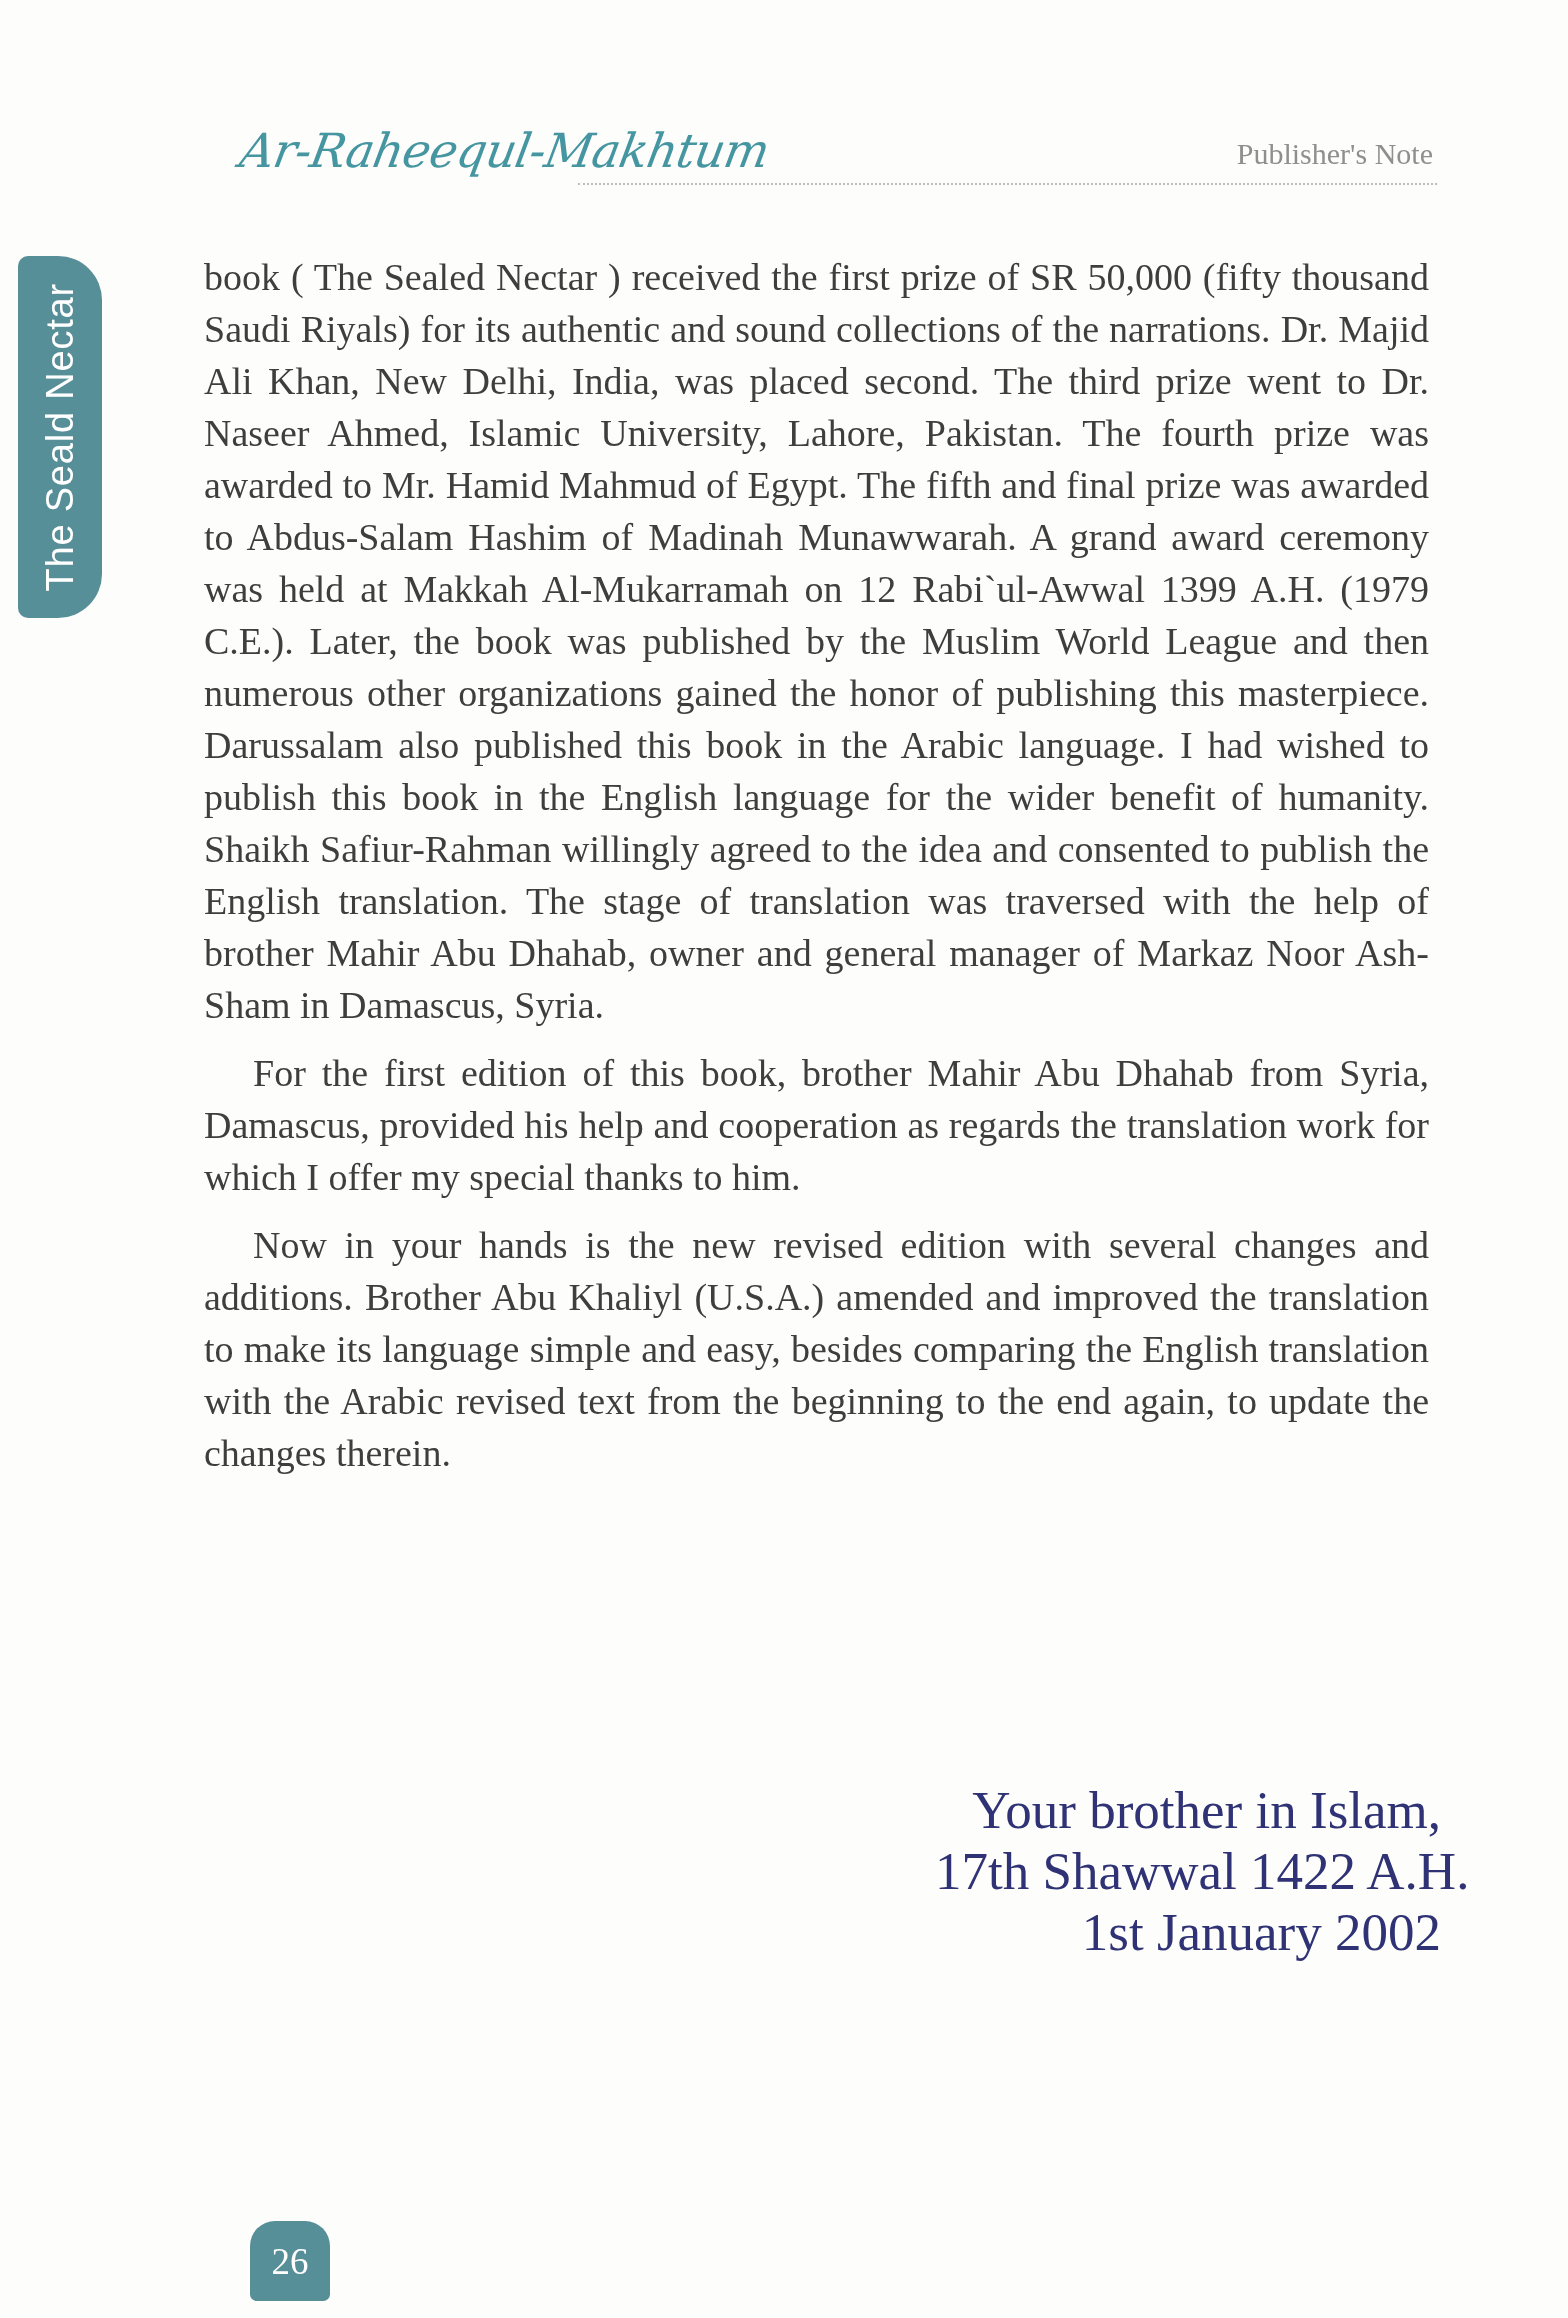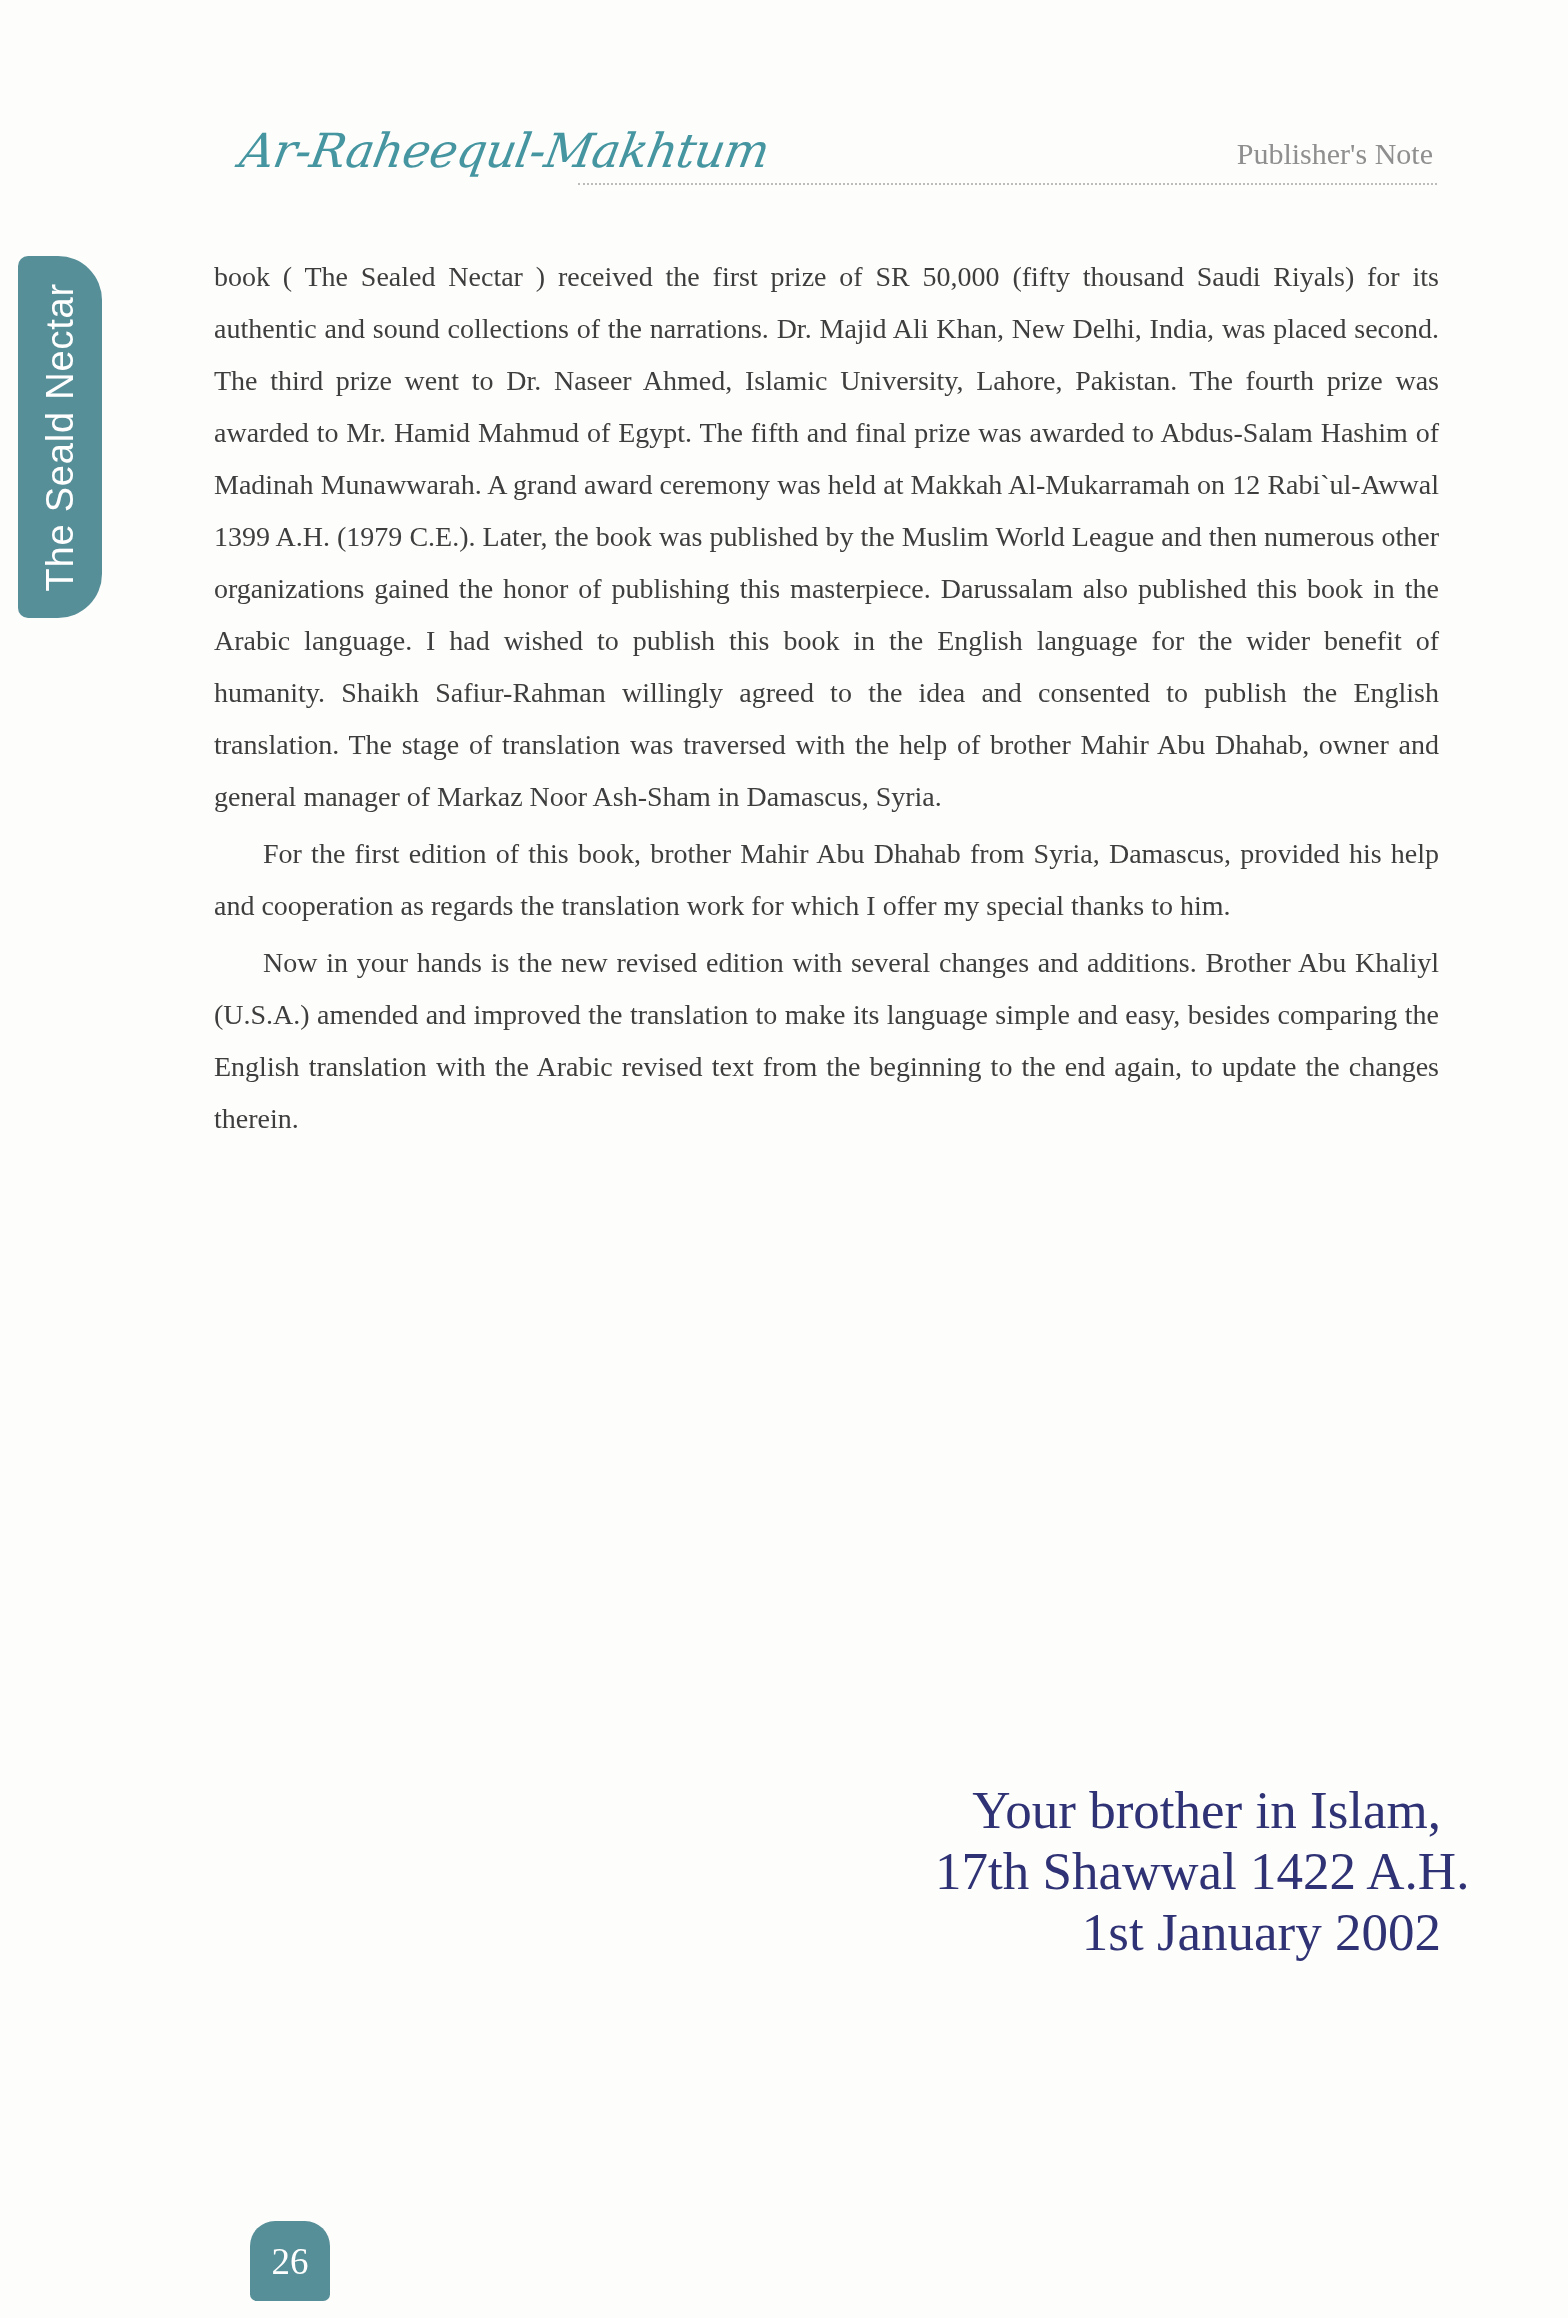--- a/index.html
+++ b/index.html
@@ -36,26 +36,26 @@
     display:flex; align-items:center; justify-content:center;
   }
   .side-tab-label {
     writing-mode:vertical-rl; transform:rotate(180deg);
     color:#ffffff; font-family:"Liberation Sans", sans-serif;
     font-size:38px; letter-spacing:0.8px; white-space:nowrap;
   }
 
   
   .body-text {
-    position:absolute; left:214px; width:1225px; top:251px;
-    font-size:28px; line-height:52px; color:var(--body-ink,#3e3e3e);
+    position:absolute; left:204px; width:1225px; top:251px;
+    font-size:38px; line-height:52px; color:var(--body-ink,#3e3e3e);
     text-align:justify;
   }
   .para { margin:0; }
-  .para + .para { margin-top:5px; }
+  .para + .para { margin-top:16px; }
   .para.indent { text-indent:49px; }
 
   
   .signature {
     position:absolute; left:935px; width:506px; top:1780px;
     text-align:right; color:var(--sig-navy,#2f3274);
     font-size:53px; line-height:61px;
   }
   .sig-line { white-space:nowrap; }
 

